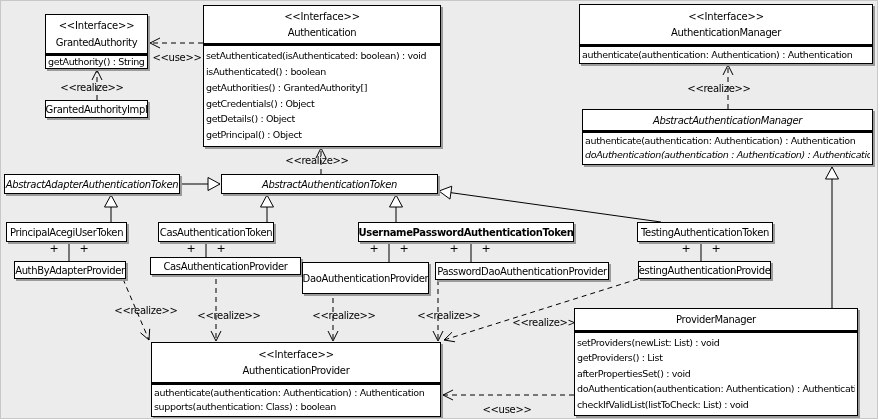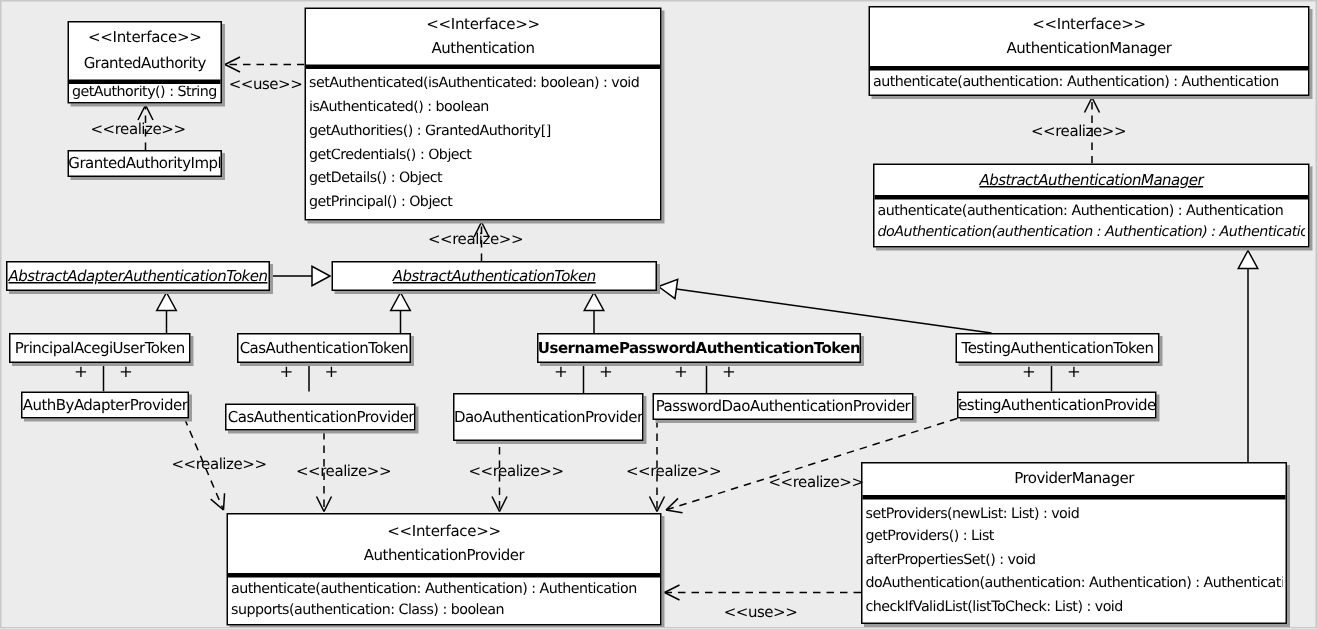--- a/index.html
+++ b/index.html
@@ -3,21 +3,21 @@
 <meta charset="utf-8">
 <style>
   html,body{margin:0;padding:0;background:#ececec;font-family:"DejaVu Sans",sans-serif;}
   #canvas{position:relative;width:878px;height:419px;background:#ececec;overflow:hidden;border:1px solid #c8c8c8;box-sizing:border-box;}
   #edge-layer{position:absolute;left:0;top:0;width:878px;height:419px;pointer-events:none;}
   .uml-class{position:absolute;background:#ffffff;border:1px solid #000;box-shadow:2px 2px 0 #9b9b9b;box-sizing:border-box;display:flex;flex-direction:column;}
   .uml-title{display:flex;flex-direction:column;justify-content:space-evenly;align-items:center;overflow:hidden;}
   .uml-title.sep{border-bottom:3px solid #000000;}
   .uml-stereotype{font-size:10px;letter-spacing:-0.2px;white-space:nowrap;color:#000;}
   .uml-name{font-size:10px;letter-spacing:-0.35px;white-space:nowrap;color:#000;}
-  .uml-name.italic{font-style:italic;text-decoration:underline;}
+  .uml-name.italic{font-style:italic;}
   .uml-ops{flex:1;display:flex;flex-direction:column;justify-content:space-evenly;padding:0 2px;overflow:hidden;}
   .op{font-size:9.5px;letter-spacing:-0.35px;white-space:nowrap;overflow:hidden;line-height:1.1;color:#000;}
   .op.italic{font-style:italic;}
   .edge-label{position:absolute;transform:translate(-50%,-50%);font-size:10px;letter-spacing:-0.3px;white-space:nowrap;color:#000;}
   .edge-label.plus{font-size:11px;letter-spacing:0;}
 </style>
 </head>
 <body>
 
 <div id="canvas">
@@ -186,21 +186,21 @@
     <div class="uml-class" style="left: 13px; top: 260px; width: 112px; height: 18px;">
       <div class="uml-title" style="flex: 1 1 0%;">
         <div class="uml-name">AuthByAdapterProvider</div>
       </div>
     </div>
     <div class="uml-class" style="left: 636px; top: 221px; width: 136px; height: 20px;">
       <div class="uml-title" style="flex: 1 1 0%;">
         <div class="uml-name">TestingAuthenticationToken</div>
       </div>
     </div>
-    <div class="uml-class" style="left: 149px; top: 268px; width: 127px; height: 18px; align-items: flex-end;">
+    <div class="uml-class" style="left: 149px; top: 256px; width: 151px; height: 18px;">
       <div class="uml-title" style="flex: 1 1 0%;">
         <div class="uml-name">CasAuthenticationProvider</div>
       </div>
     </div>
     <div class="uml-class" style="left: 301px; top: 261px; width: 127px; height: 32px;">
       <div class="uml-title" style="flex: 1 1 0%;">
         <div class="uml-name">DaoAuthenticationProvider</div>
       </div>
     </div>
     <div class="uml-class" style="left: 434px; top: 261px; width: 174px; height: 18px; justify-content: center;">

